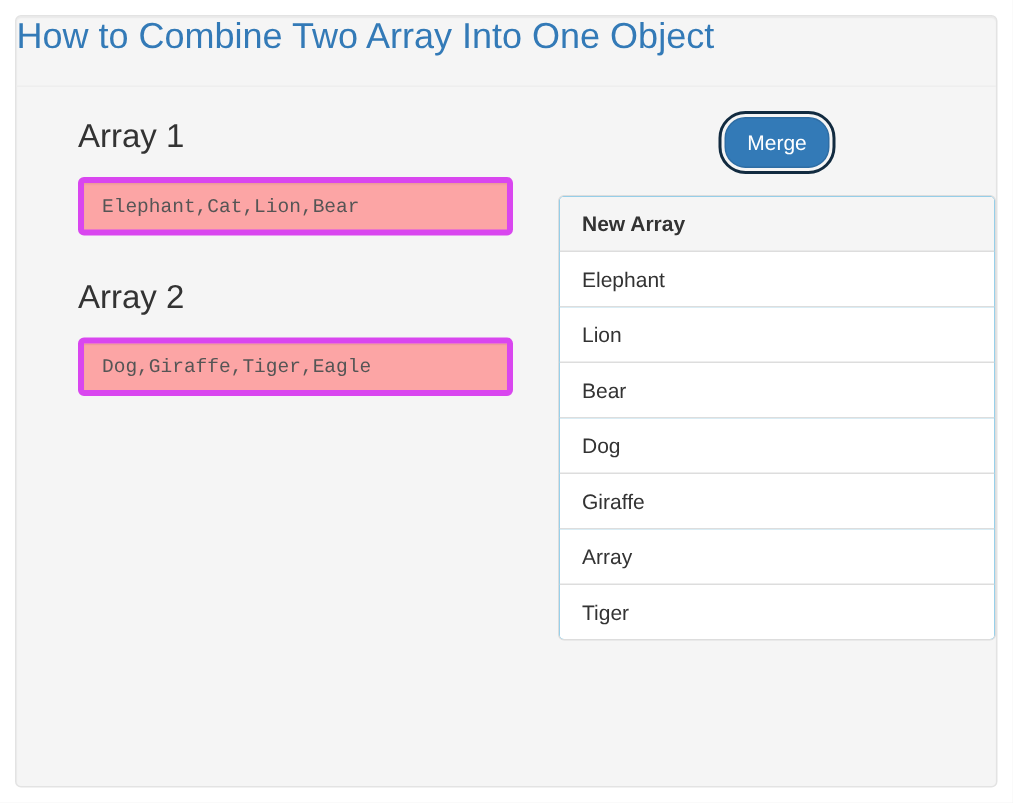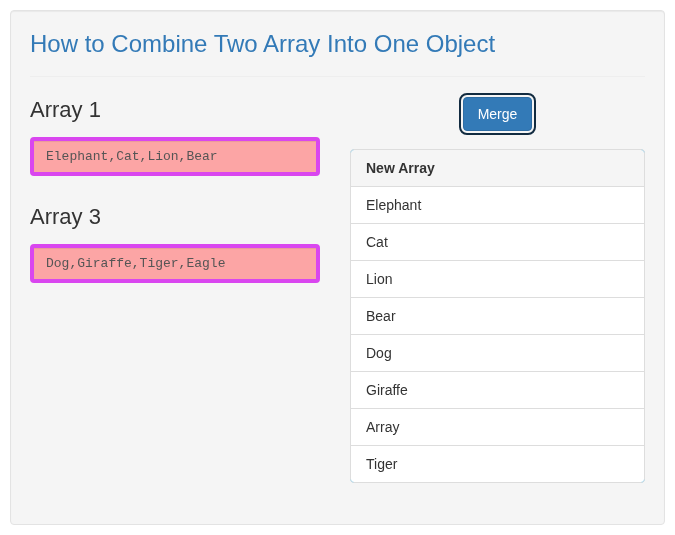--- a/index.html
+++ b/index.html
@@ -7,21 +7,20 @@
       font-family: "Helvetica Neue", Helvetica, Arial, sans-serif;
       font-size: 14px;
       color: #333;
       background: #fff;
       padding: 10px;
     }
     .panel {
       background: #f5f5f5;
       border: 1px solid #e3e3e3;
       border-radius: 4px;
-      padding: 19px;
       width: 655px;
       min-height: 515px;
       box-shadow: inset 0 1px 1px rgba(0,0,0,.05);
     }
     .title {
       color: #337ab7;
       font-size: 24px;
       font-weight: 500;
       margin-bottom: 18px;
     }
@@ -30,20 +29,21 @@
       border-top: 1px solid #eee;
       margin-bottom: 20px;
     }
     .content {
       display: flex;
       gap: 30px;
     }
     .left-col {
       width: 290px;
       flex-shrink: 0;
+      margin-left: 41px;
     }
     .right-col {
       flex: 1;
     }
     .section {
       margin-bottom: 28px;
     }
     .section h3 {
       font-size: 22px;
       font-weight: 500;
@@ -66,21 +66,21 @@
       text-align: center;
       margin-bottom: 18px;
     }
     .merge-btn {
       background: #337ab7;
       color: #fff;
       border: 1px solid #2e6da4;
       padding: 8px 14px;
       font-size: 14px;
       font-weight: 500;
-      border-radius: 4px;
+      border-radius: 14px;
       cursor: pointer;
       outline: 2px solid #122b40;
       outline-offset: 2px;
     }
     .list {
       list-style: none;
       border: 1px solid #ddd;
       border-radius: 4px;
       overflow: hidden;
       background: #0ea5e9;
@@ -107,33 +107,32 @@
   <h2 class="title">How to Combine Two Array Into One Object</h2>
   <hr class="divider">
 
   <div class="content">
     <div class="left-col">
       <div class="section">
         <h3>Array 1</h3>
         <input type="text" class="input" value="Elephant,Cat,Lion,Bear" style="">
       </div>
       <div class="section">
-        <h3>Array 3</h3>
+        <h3>Array 2</h3>
         <input type="text" class="input" value="Dog,Giraffe,Tiger,Eagle" style="">
       </div>
     </div>
 
     <div class="right-col">
       <div class="btn-row">
         <button class="merge-btn">Merge</button>
       </div>
       <ul class="list">
         <li class="header">New Array</li>
         <li>Elephant</li>
-        <li>Cat</li>
         <li>Lion</li>
         <li>Bear</li>
         <li>Dog</li>
         <li>Giraffe</li>
         <li>Array</li>
         <li>Tiger</li>
       </ul>
     </div>
   </div>
 </div>

